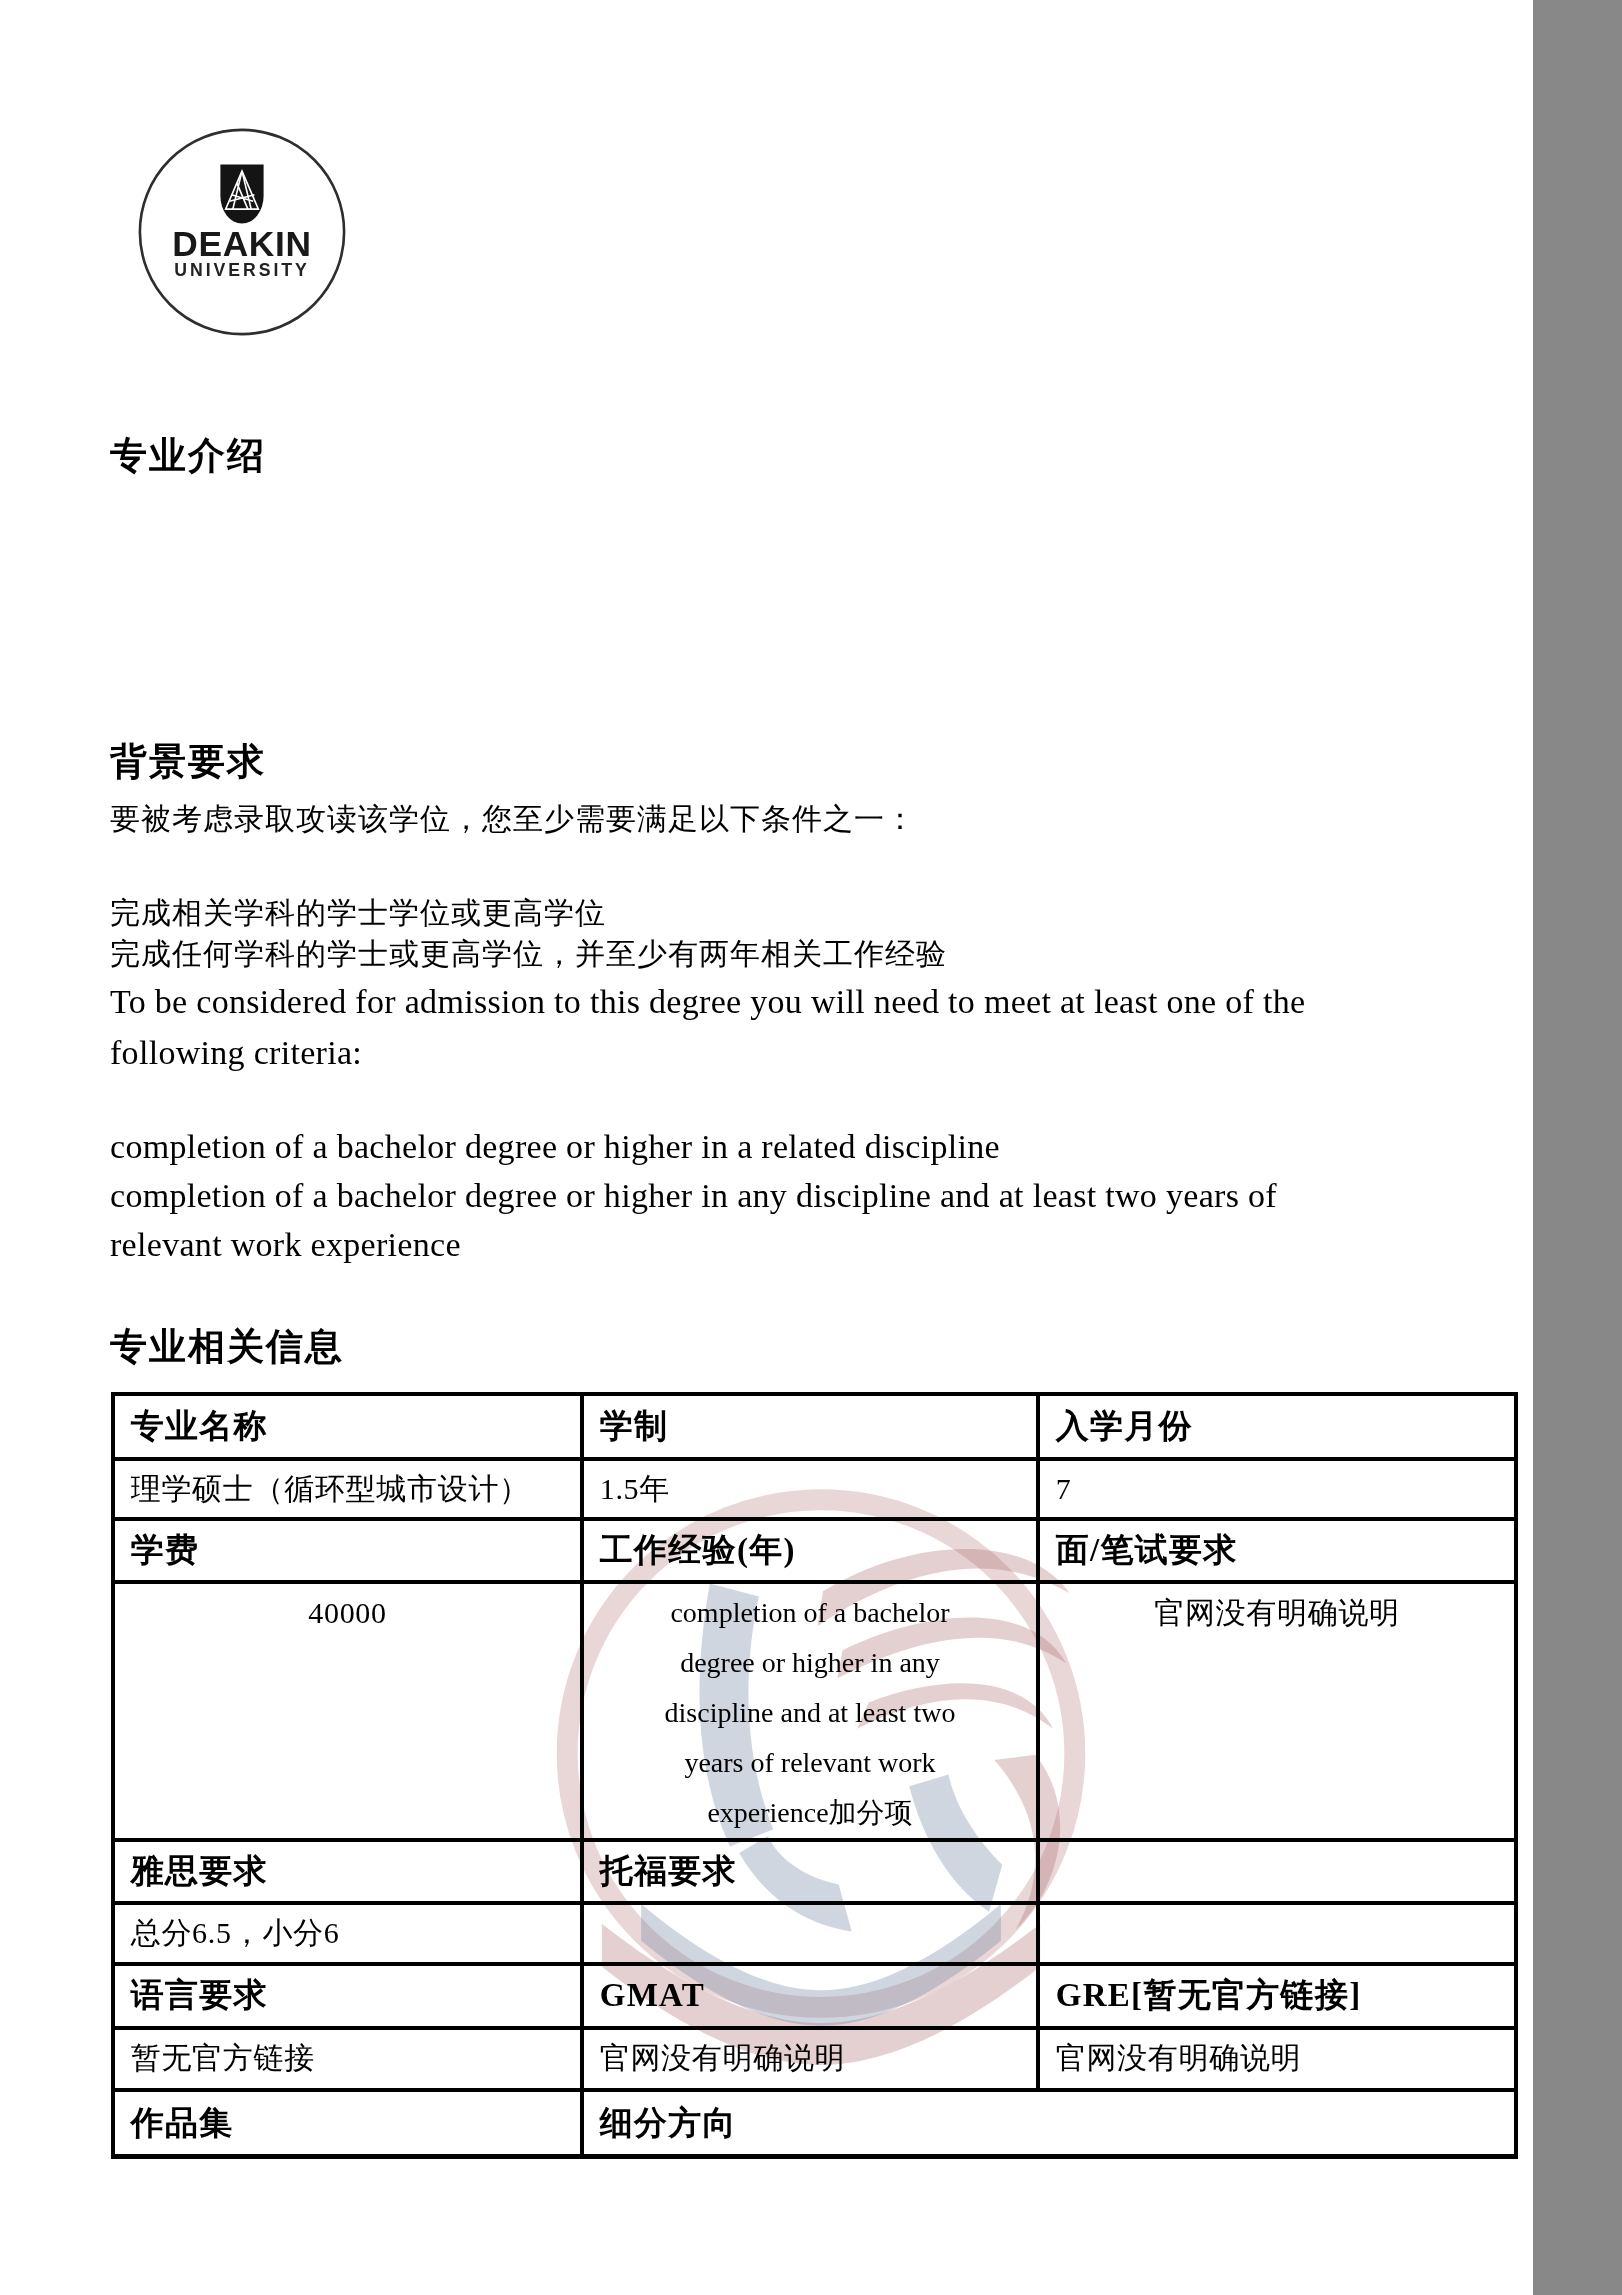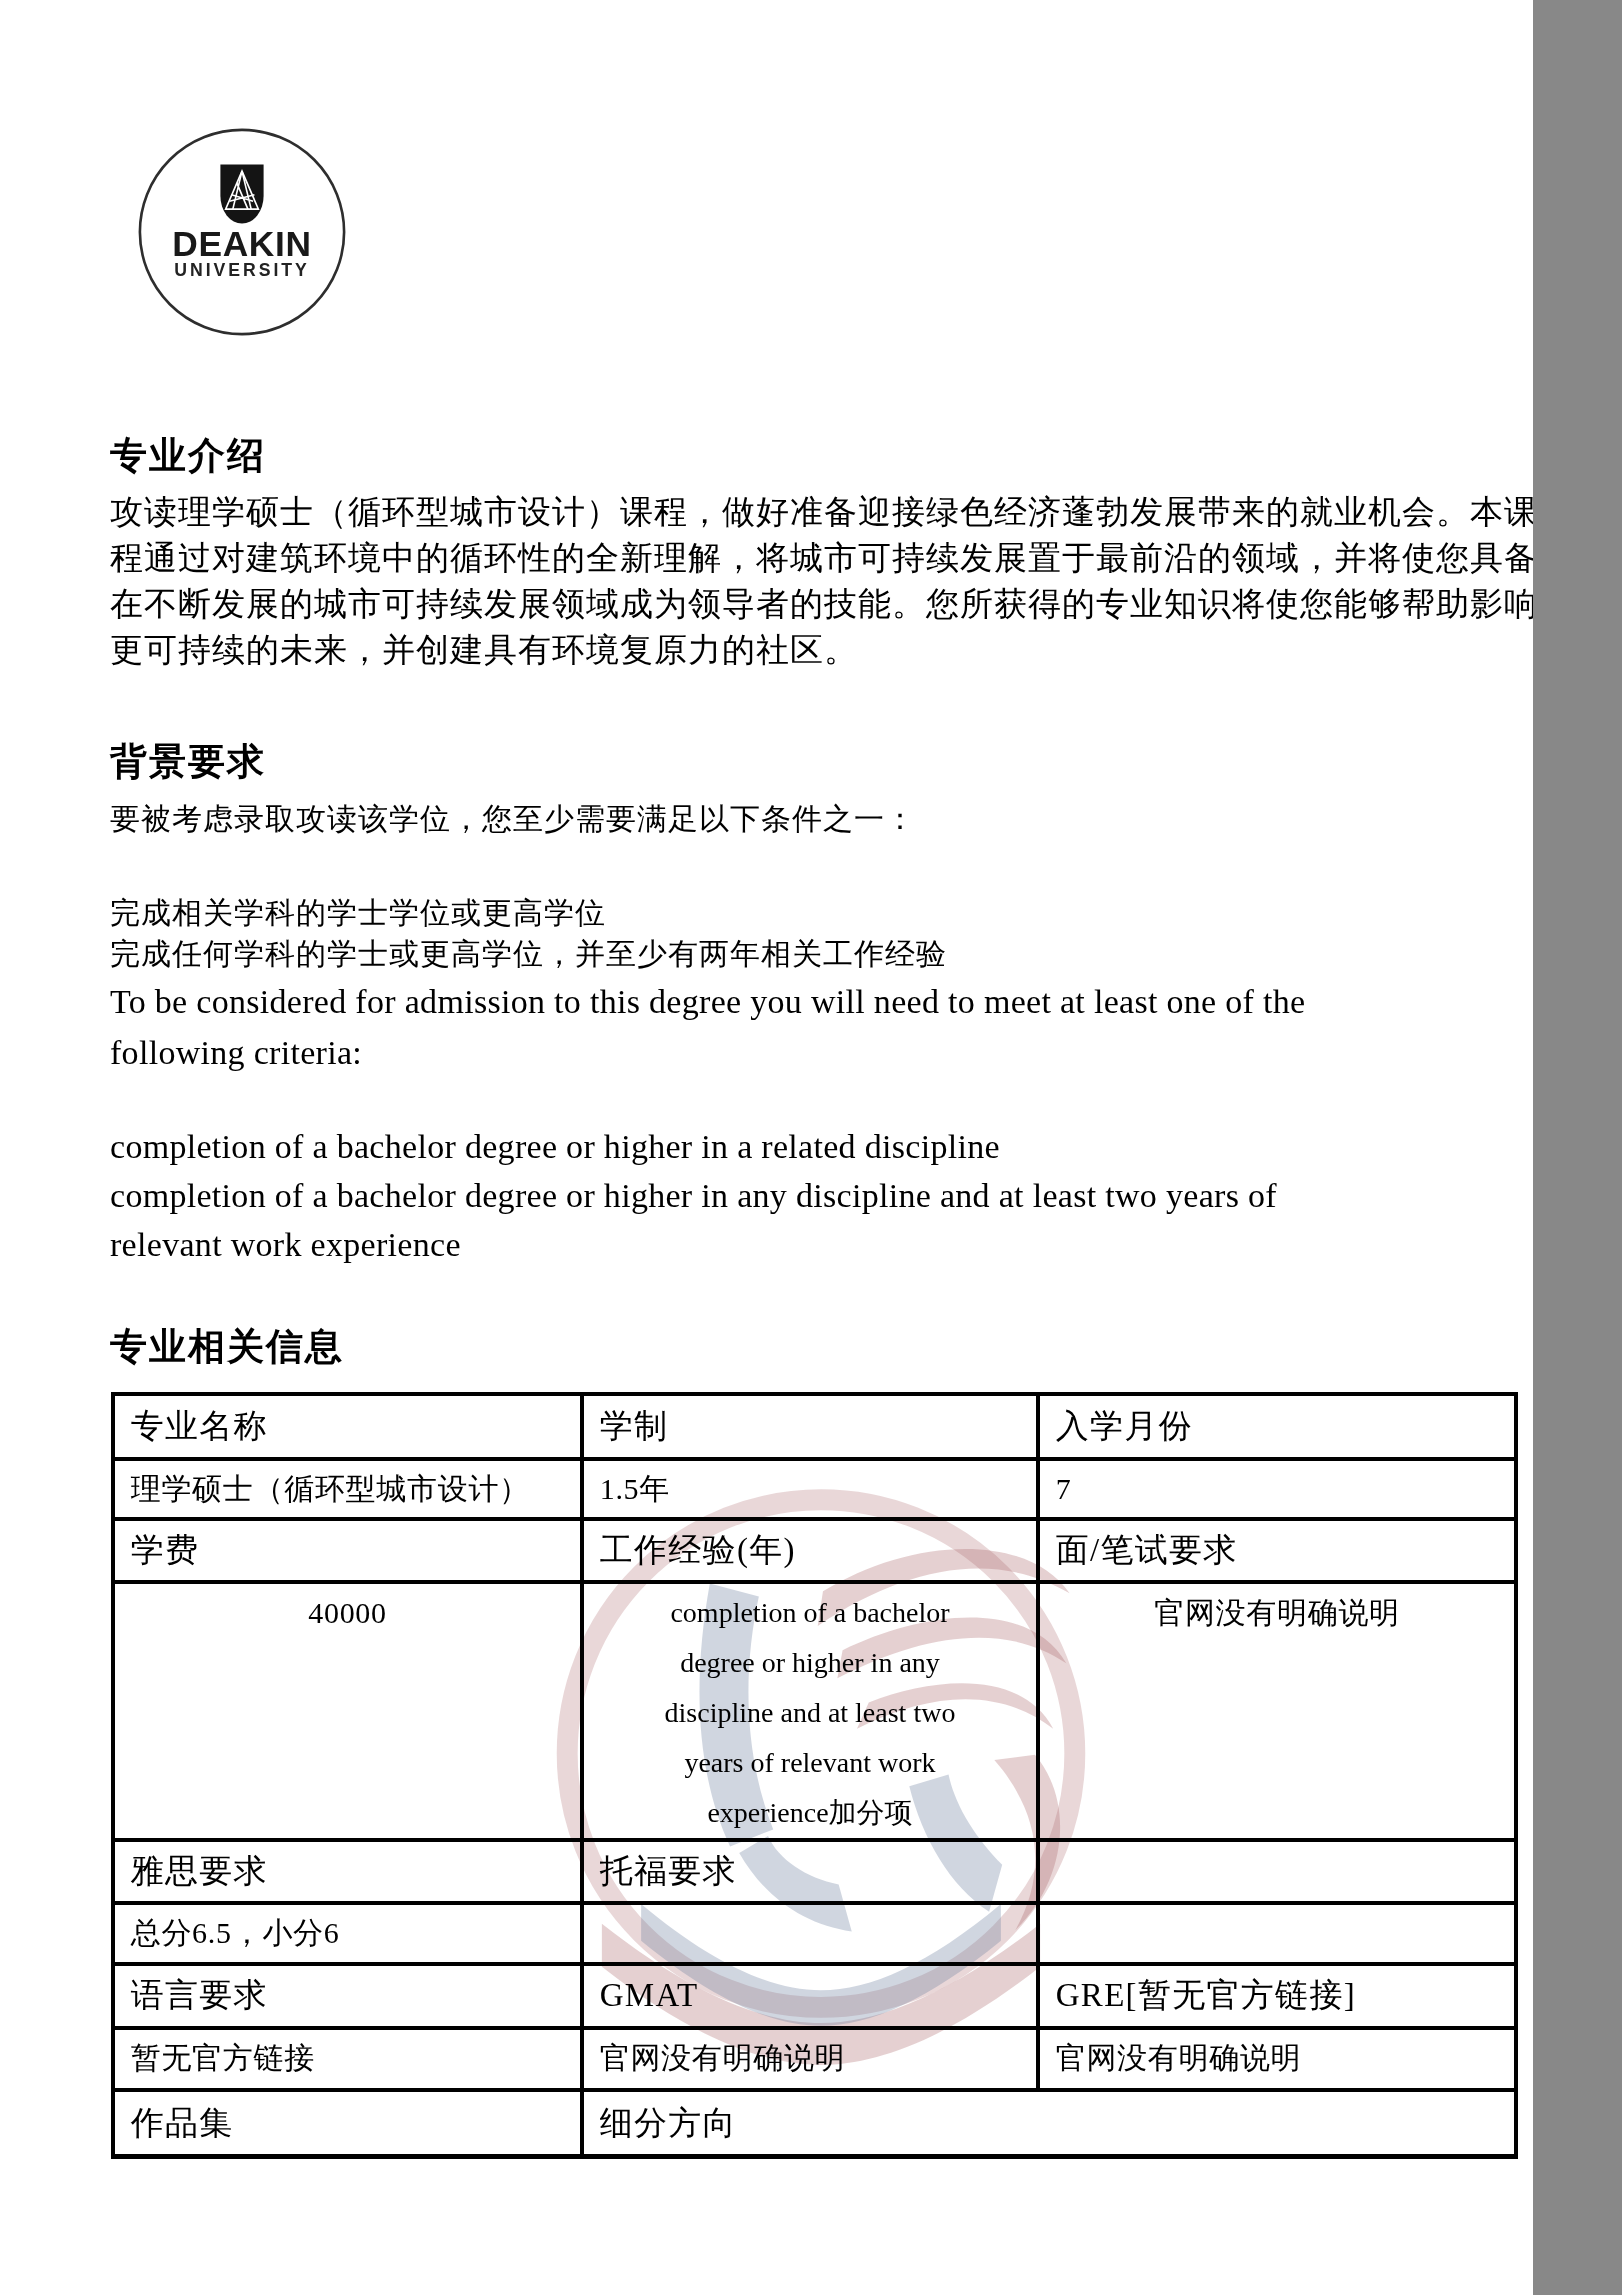--- a/index.html
+++ b/index.html
@@ -40,21 +40,21 @@
     position:absolute; left:111px; top:1392px;
     width:1402px; border-collapse:collapse; table-layout:fixed;
     background:transparent; z-index:2;
   }
   #info-table td {
     border:4.6px solid #000;
     padding:0 15.7px;
     font-size:30px; letter-spacing:0.7px;
     vertical-align:middle; overflow:hidden;
   }
-  #info-table tr.hdr td { font-weight:normal; font-size:33px; letter-spacing:1.3px; }
+  #info-table tr.hdr td { font-weight:bold; font-size:33px; letter-spacing:1.3px; }
   #info-table tr.toprow td { vertical-align:top; padding-top:3.9px; line-height:50px;text-align:center; }
   .en-cell { white-space:pre-line; font-size:28px !important; letter-spacing:0 !important; line-height:50px; }
   #info-table tr.last td { border-bottom-width:5.9px; }
   
   #watermark { position:absolute; left:543px; top:1472px; width:556px; height:622px; z-index:0; }
 </style>
 </head>
 <body>
 
 <div id="page">
@@ -85,26 +85,20 @@
       <g stroke="#ffffff" stroke-width="2.5" fill="none">
         <path d="M165 72 L140 130 L190 130 Z"></path>
         <path d="M157 90 L174 130 M149 108 L182 118 M165 72 L151 130 M165 72 L179 130 M146 118 L184 108"></path>
       </g>
     </g>
     <text x="165" y="201" text-anchor="middle" fill="#191919" font-family="Liberation Sans, DejaVu Sans, sans-serif" font-weight="bold" font-size="54" letter-spacing="1">DEAKIN</text>
     <text x="165" y="233" text-anchor="middle" fill="#232323" font-family="Liberation Sans, DejaVu Sans, sans-serif" font-weight="bold" font-size="27" letter-spacing="4.5">UNIVERSITY</text>
   </svg>
 
   <div class="sec-h" style="top:437px">专业介绍</div>
-  <div id="intro-lines">
-    <div>攻读理学硕士（循环型城市设计）课程，做好准备迎接绿色经济蓬勃发展带来的就业机会。本课</div>
-    <div>程通过对建筑环境中的循环性的全新理解，将城市可持续发展置于最前沿的领域，并将使您具备</div>
-    <div>在不断发展的城市可持续发展领域成为领导者的技能。您所获得的专业知识将使您能够帮助影响</div>
-    <div>更可持续的未来，并创建具有环境复原力的社区。</div>
-  </div>
 
   <div class="sec-h" style="top:743px">背景要求</div>
   <div class="cnline" style="top:804px">要被考虑录取攻读该学位，您至少需要满足以下条件之一：</div>
   <div class="cnline" style="top:898px">完成相关学科的学士学位或更高学位</div>
   <div class="cnline" style="top:939px">完成任何学科的学士或更高学位，并至少有两年相关工作经验</div>
   <div class="enline" style="top:985px">To be considered for admission to this degree you will need to meet at least one of the</div>
   <div class="enline" style="top:1036px">following criteria:</div>
   <div class="enline" style="top:1130px">completion of a bachelor degree or higher in a related discipline</div>
   <div class="enline" style="top:1179px">completion of a bachelor degree or higher in any discipline and at least two years of</div>
   <div class="enline" style="top:1228px">relevant work experience</div>

